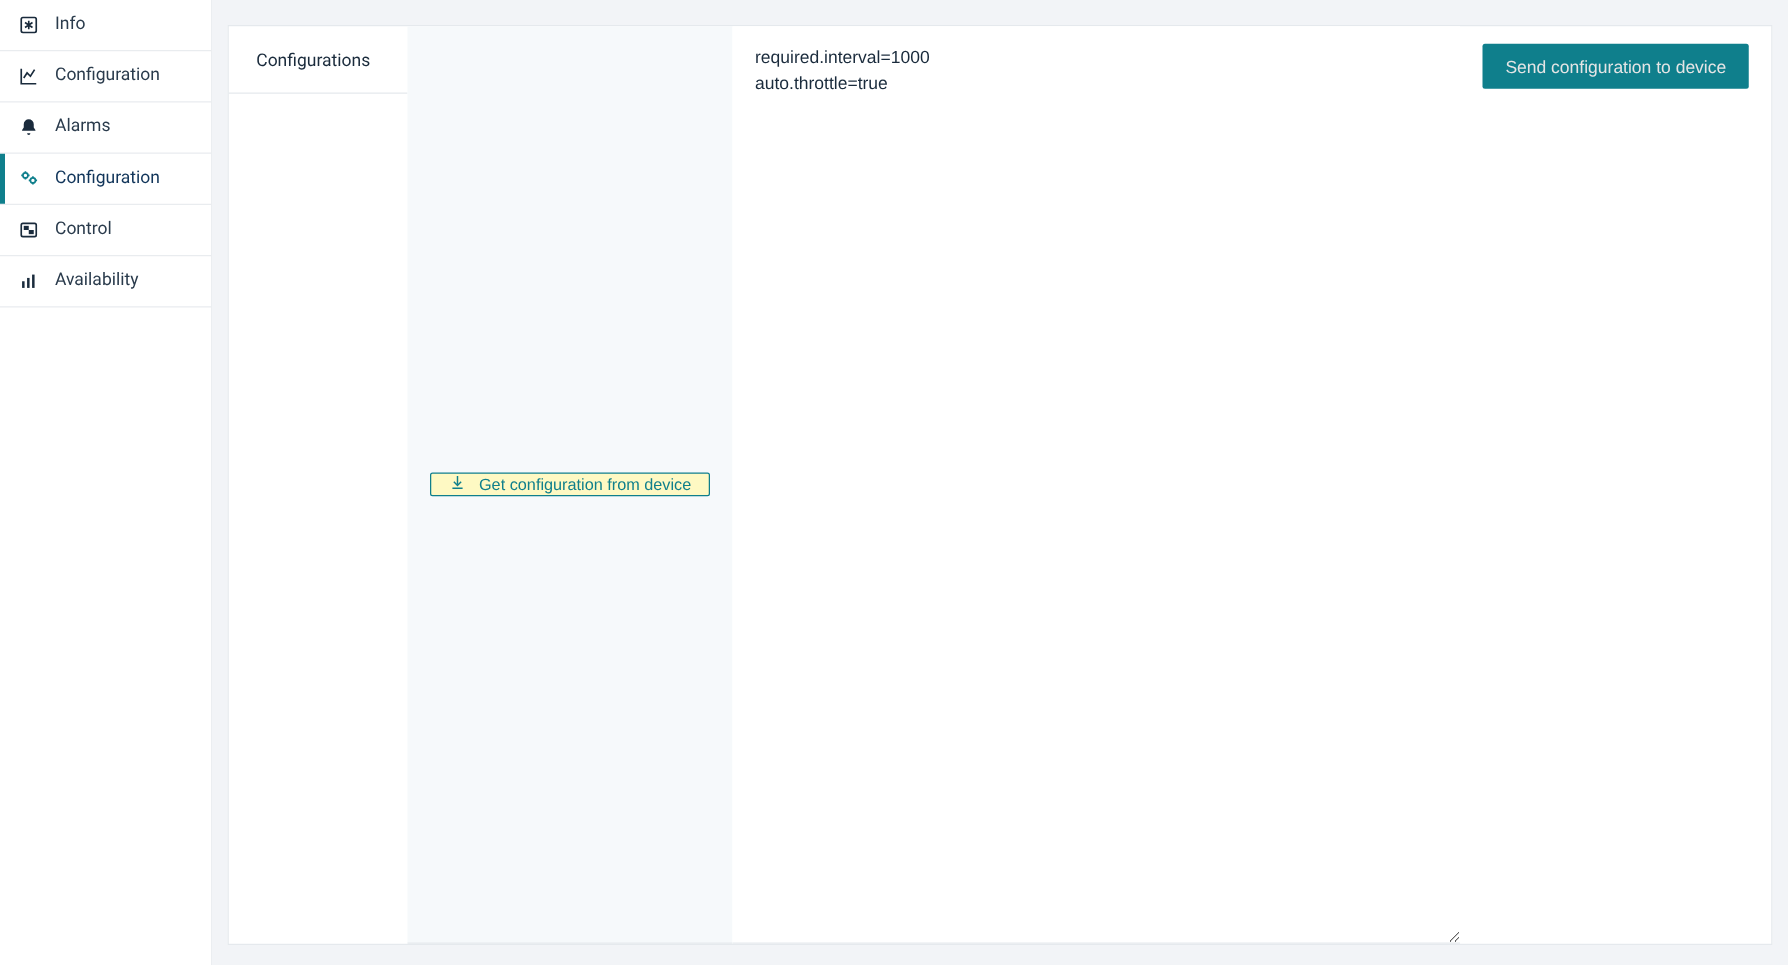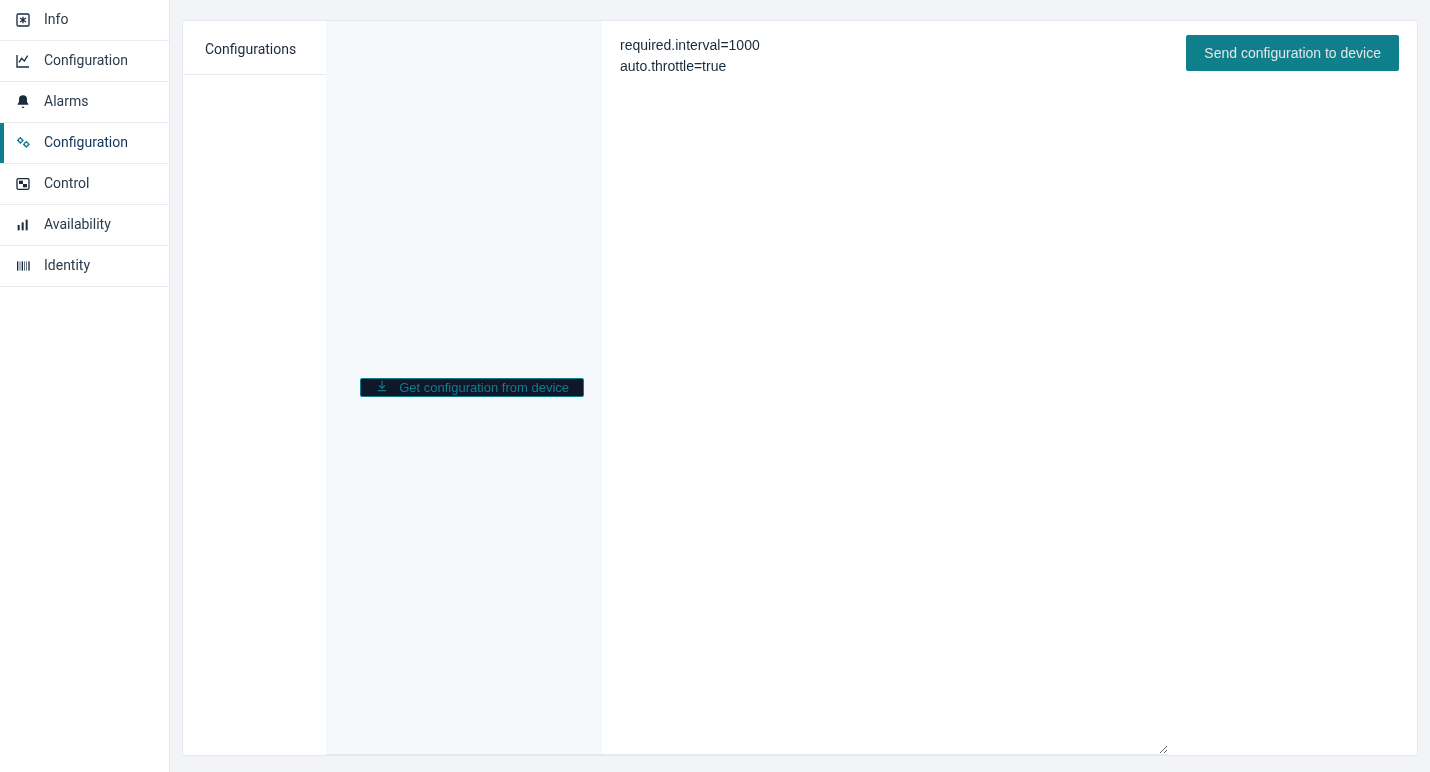--- a/index.html
+++ b/index.html
@@ -103,28 +103,27 @@
     display: flex;
     justify-content: flex-end;
     align-items: center;
     padding: 24px 18px;
     min-height: 78px;
   }
   .btn-outline {
     display: inline-flex;
     align-items: center;
     gap: 10px;
-    background: #0f172a;
+    background: #fef9c3;
     border: 1px solid #0f7f8c;
     color: #0f7f8c;
     padding: 0 14px;
     font-size: 13px;
     cursor: pointer;
     border-radius: 2px;
-    margin-left: 16px;
   }
   .btn-outline svg { width: 14px; height: 14px; }
 
   
   .editor-wrap {
     padding: 0;
     flex: 1;
     display: flex;
     flex-direction: column;
   }
@@ -224,33 +223,20 @@
         <svg viewBox="0 0 24 24" fill="currentColor">
           <rect x="4" y="12" width="3" height="8"></rect>
           <rect x="10" y="8" width="3" height="12"></rect>
           <rect x="16" y="4" width="3" height="16"></rect>
         </svg>
       </span>
       <span>Availability</span>
     </div>
 
 
-    <div class="sidebar-item">
-      <span class="icon">
-        <svg viewBox="0 0 24 24" fill="currentColor">
-          <rect x="3" y="5" width="2" height="14"></rect>
-          <rect x="7" y="5" width="1" height="14"></rect>
-          <rect x="10" y="5" width="2" height="14"></rect>
-          <rect x="14" y="5" width="1" height="14"></rect>
-          <rect x="17" y="5" width="1" height="14"></rect>
-          <rect x="20" y="5" width="2" height="14"></rect>
-        </svg>
-      </span>
-      <span>Identity</span>
-    </div>
 
   </aside>
 
   <main class="main">
     <section class="card">
 
       <div class="tabs">
         <div class="tab">
           <span>Configurations</span>
         </div>

